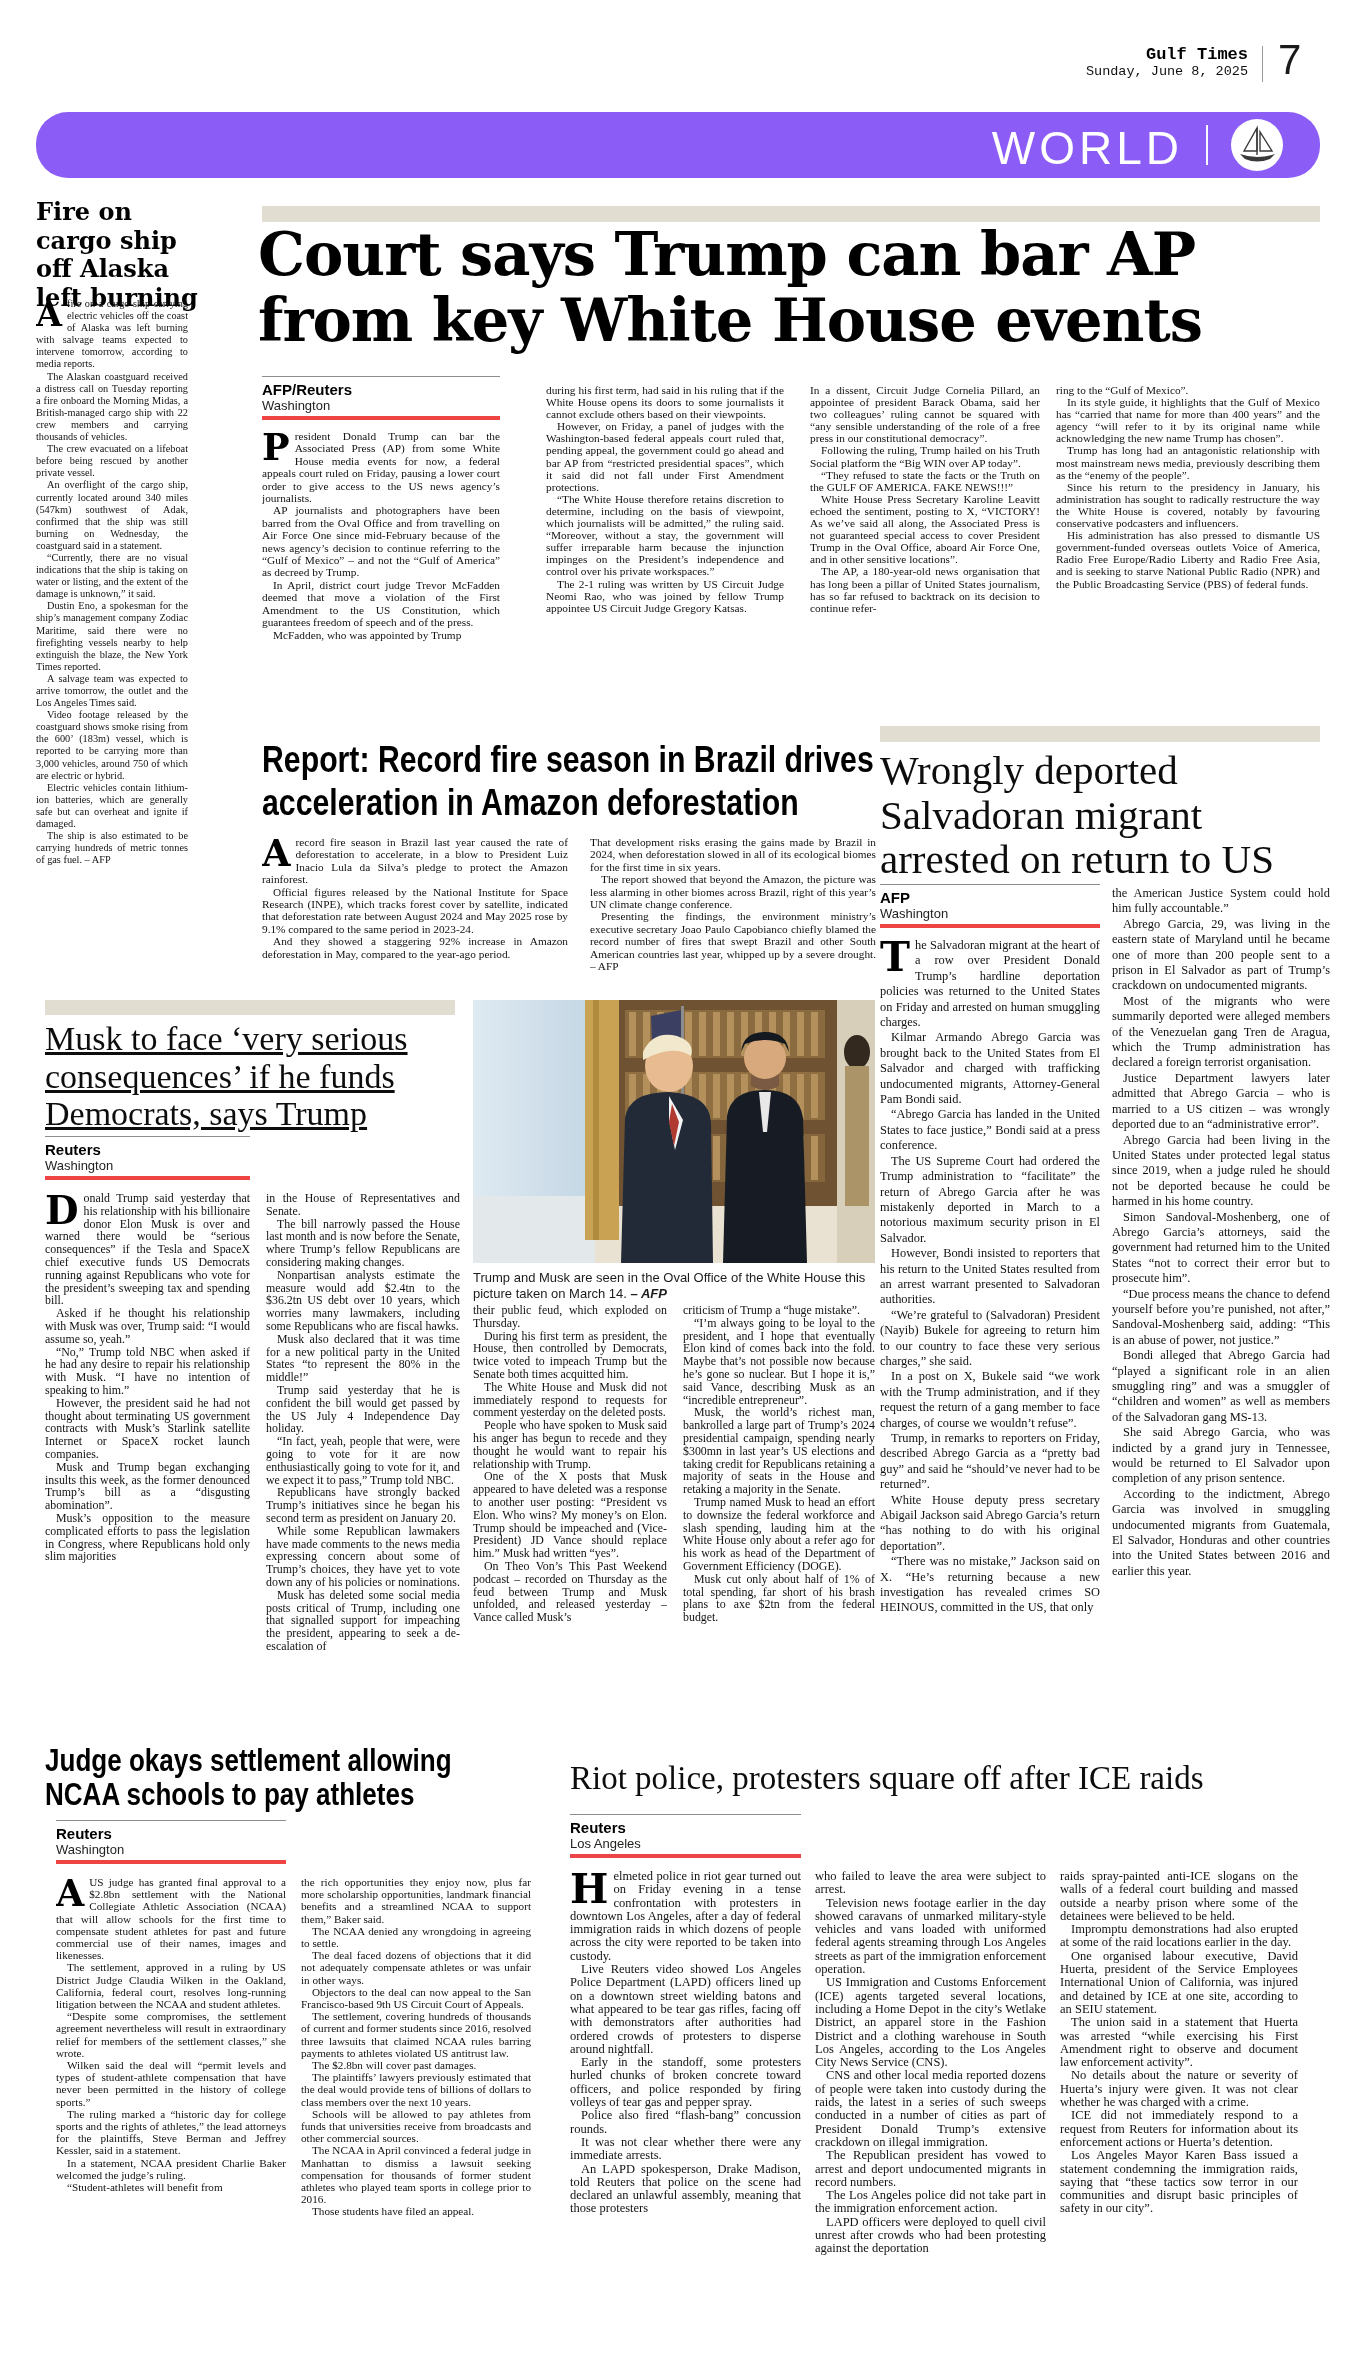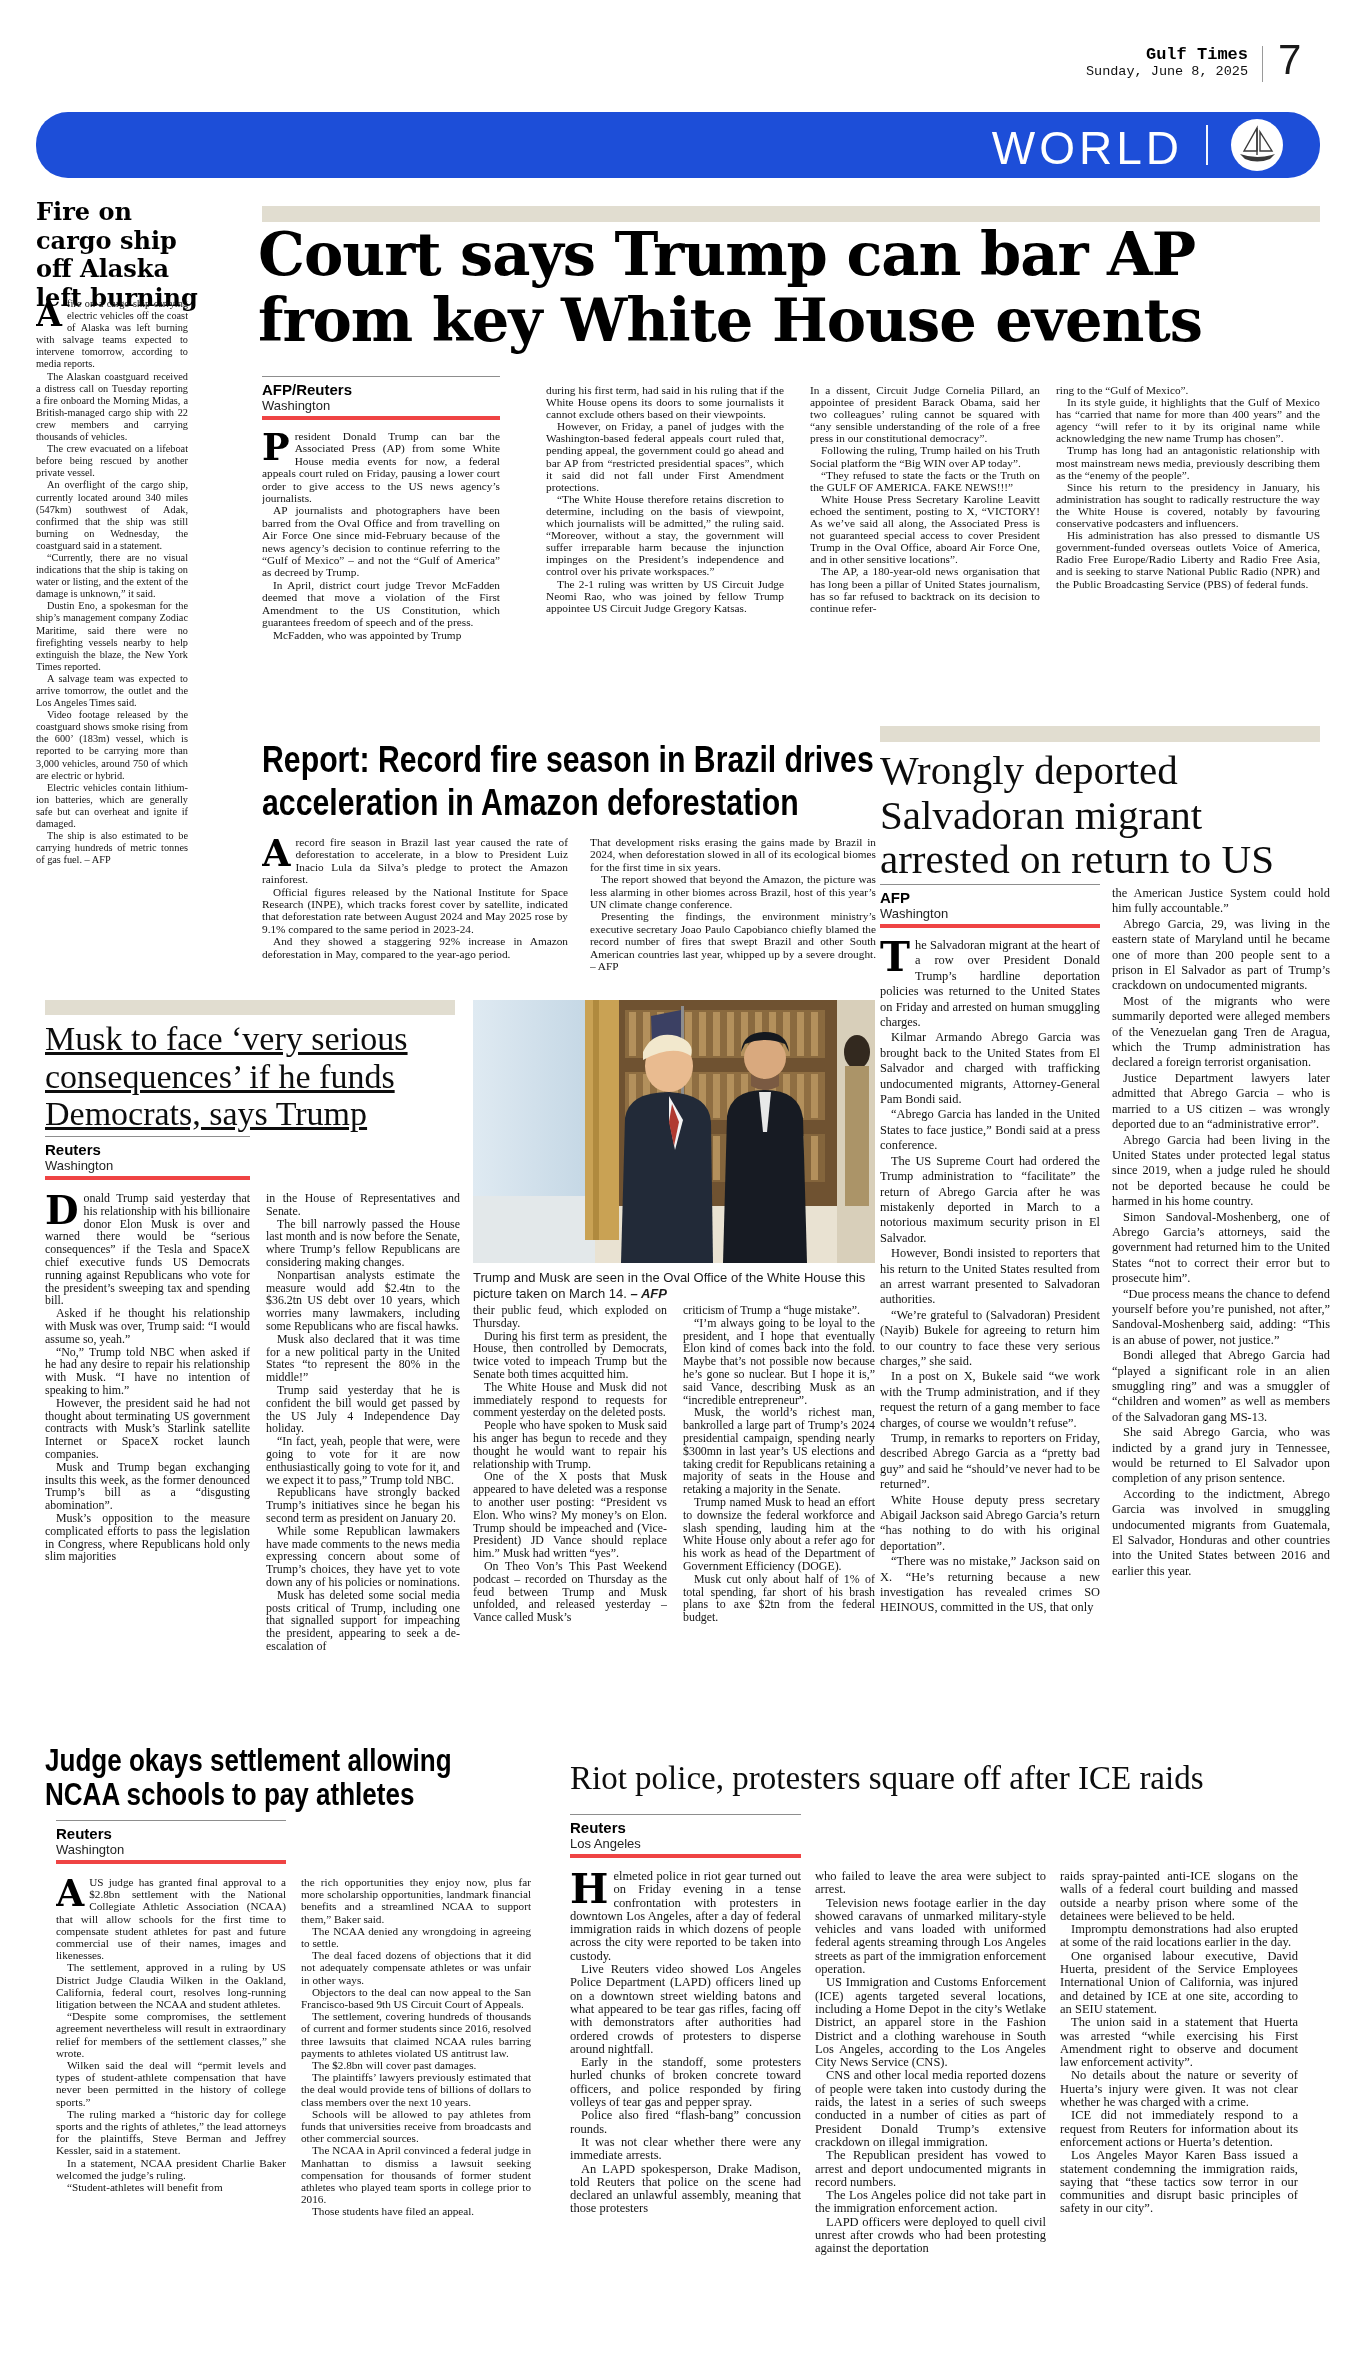--- a/index.html
+++ b/index.html
@@ -5,21 +5,21 @@
   html,body{margin:0;padding:0;background:#777;}
   #page{position:relative;width:1351px;height:2365px;background:#ffffff;overflow:hidden;
         font-family:"Liberation Serif",serif;color:#111;}
   
   .mast{position:absolute;font-family:Liberation Mono, monospace;text-align:right;}
   .mast .paper{font-weight:bold;font-size:17px;line-height:18px;color:#000;}
   .mast .date{font-size:13.5px;line-height:16px;color:#111;}
   .mast-divider{position:absolute;width:1px;background:#9a9a9a;}
   .pagenum{position:absolute;font-family:"Liberation Sans",sans-serif;font-size:42px;color:#1a1a1a;}
   
-  .banner{position:absolute;background:#1d4ed8;border-radius:32px;}
+  .banner{position:absolute;background:#8b5cf6;border-radius:32px;}
   .world{position:absolute;right:137px;top:9px;color:#fff;font-family:"Liberation Sans",sans-serif;
          font-size:46px;letter-spacing:4px;font-weight:400;}
   .banner-sep{position:absolute;right:112px;top:13px;width:2px;height:40px;background:rgba(255,255,255,.95);}
   .banner-logo{position:absolute;right:37px;top:7px;width:52px;height:52px;}
   
   .hl-slab{position:absolute;font-family:"DejaVu Serif",serif;font-weight:bold;color:#000;}
   .hl-serif{position:absolute;font-family:"Liberation Serif",serif;font-weight:400;color:#0d0d0d;}
   .hl-cond{position:absolute;font-family:"Liberation Sans",sans-serif;font-weight:bold;color:#000;}
   .hl-cond .line{transform:scaleX(.84);transform-origin:0 50%;white-space:nowrap;}
   .nowrap{white-space:nowrap;}
@@ -118,21 +118,21 @@
     <div class="line">Report: Record fire season in Brazil drives</div>
     <div class="line">acceleration in Amazon deforestation</div>
   </div>
   <div class="col dc" style="left:262px;top:836px;width:306px;height:158px;font-size:11.3px;line-height:12.4px;">
       <p>A record fire season in Brazil last year caused the rate of deforestation to accelerate, in a blow to President Luiz Inacio Lula da Silva’s pledge to protect the Amazon rainforest.</p>
       <p>Official figures released by the National Institute for Space Research (INPE), which tracks forest cover by satellite, indicated that deforestation rate between August 2024 and May 2025 rose by 9.1% compared to the same period in 2023-24.</p>
       <p>And they showed a staggering 92% increase in Amazon deforestation in May, compared to the year-ago period.</p>
     </div>
   <div class="col" style="left:590px;top:836px;width:286px;height:158px;font-size:11.3px;line-height:12.4px;">
       <p>That development risks erasing the gains made by Brazil in 2024, when deforestation slowed in all of its ecological biomes for the first time in six years.</p>
-      <p>The report showed that beyond the Amazon, the picture was less alarming in other biomes across Brazil, host of this year’s UN climate change conference.</p>
+      <p>The report showed that beyond the Amazon, the picture was less alarming in other biomes across Brazil, right of this year’s UN climate change conference.</p>
       <p>Presenting the findings, the environment ministry’s executive secretary Joao Paulo Capobianco chiefly blamed the record number of fires that swept Brazil and other South American countries last year, whipped up by a severe drought. – AFP</p>
     </div>
 
   <div class="bar" style="left:880px;top:726px;width:440px;height:16px;"></div>
   <div class="hl-serif" style="left:880px;top:748px;width:462px;font-size:41px;line-height:44.5px;">Wrongly deported Salvadoran migrant arrested on return to US</div>
   <div class="byline" style="left:880px;top:884px;width:220px;">
     <div class="agency">AFP</div>
     <div class="city">Washington</div>
   </div>
   <div class="col dc" style="left:880px;top:938px;width:220px;height:814px;font-size:12.4px;line-height:15.4px;">

